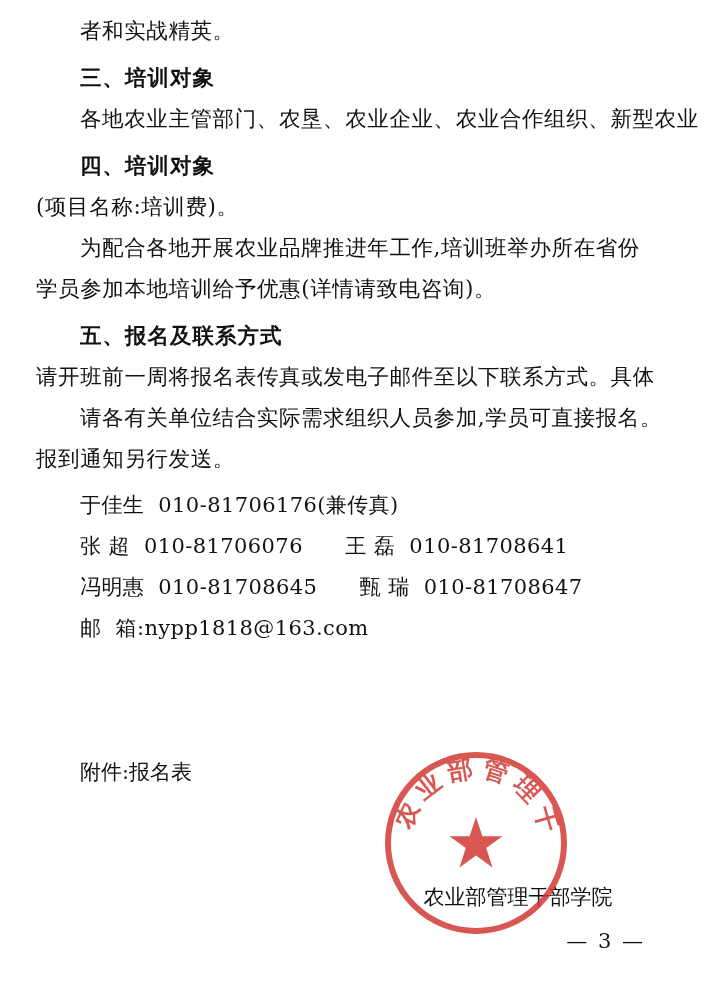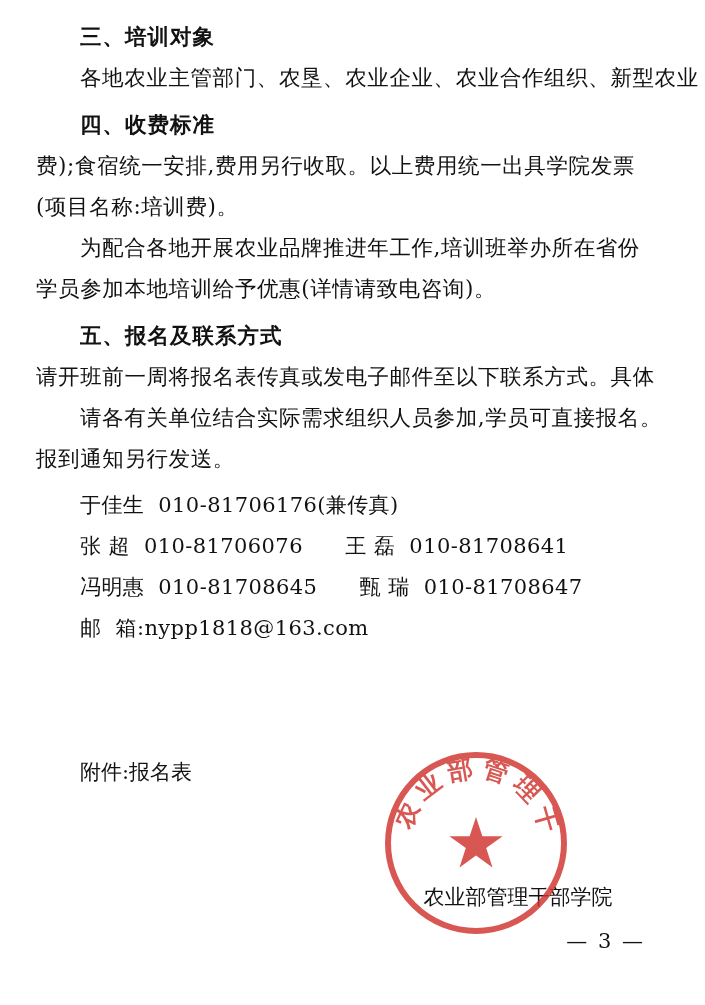--- a/index.html
+++ b/index.html
@@ -82,30 +82,30 @@
     font-size: 21px;
     letter-spacing: 2px;
     white-space: pre;
   }
 </style>
 </head>
 <body>
 
 <div class="page">
 
+  <div class="line indent2">者和实战精英。</div>
 
   <div class="blockgap"></div>
 
   <div class="heading">三、培训对象</div>
   <div class="line indent2">各地农业主管部门、农垦、农业企业、农业合作组织、新型农业</div>
 
   <div class="blockgap"></div>
 
-  <div class="heading">四、收费标准</div>
-  <div class="line">费);食宿统一安排,费用另行收取。以上费用统一出具学院发票</div>
+  <div class="heading">四、培训对象</div>
   <div class="line">(项目名称:培训费)。</div>
   <div class="line indent2">为配合各地开展农业品牌推进年工作,培训班举办所在省份</div>
   <div class="line">学员参加本地培训给予优惠(详情请致电咨询)。</div>
 
   <div class="blockgap"></div>
 
   <div class="heading">五、报名及联系方式</div>
   <div class="line">请开班前一周将报名表传真或发电子邮件至以下联系方式。具体</div>
   <div class="line indent2">请各有关单位结合实际需求组织人员参加,学员可直接报名。</div>
   <div class="line">报到通知另行发送。</div>

